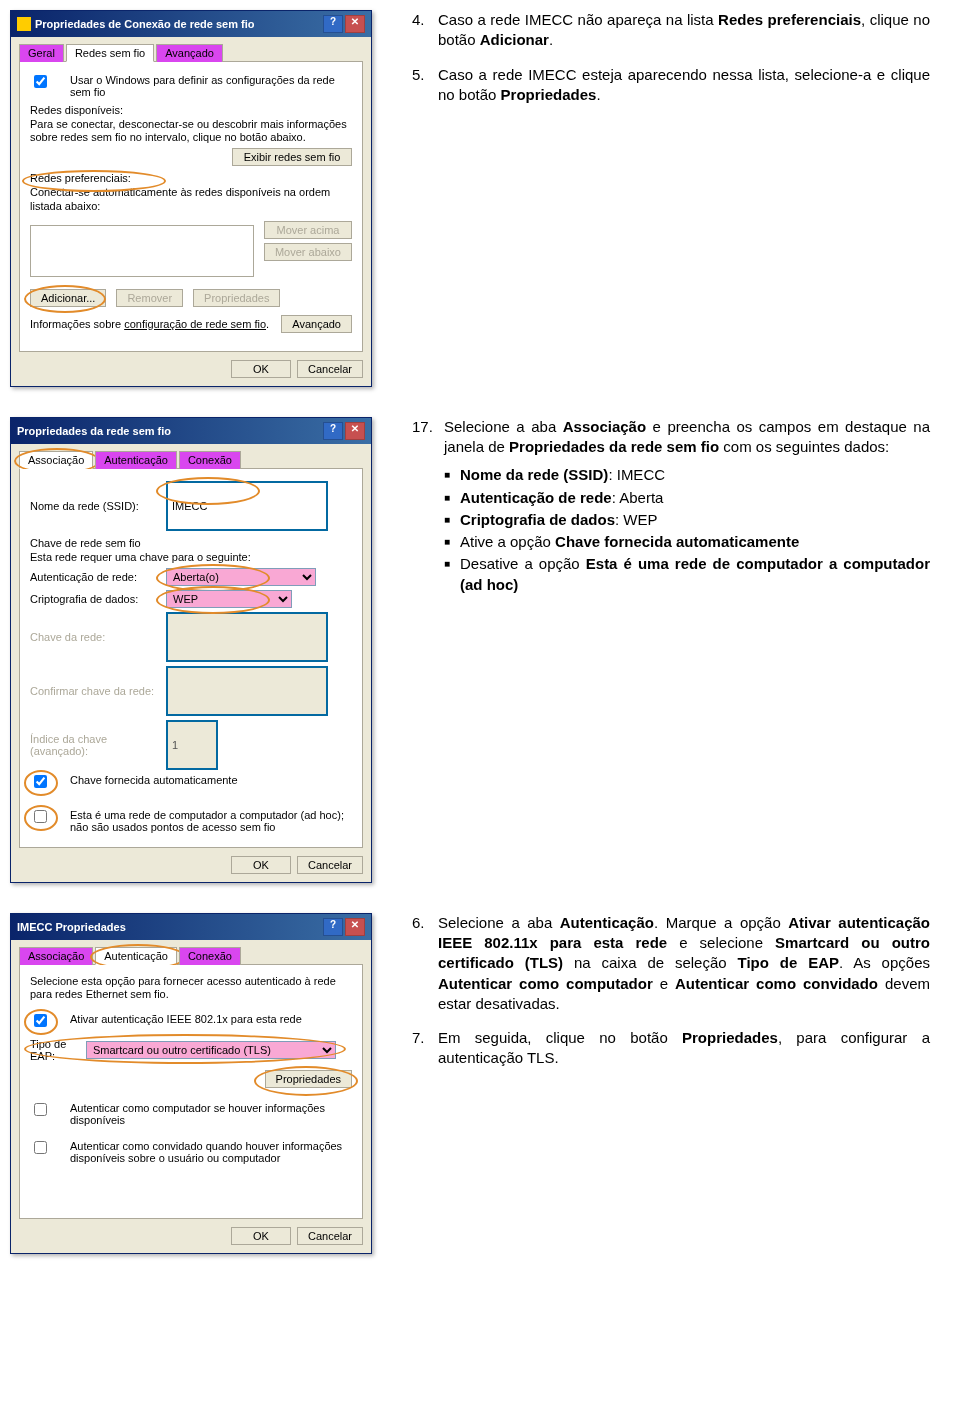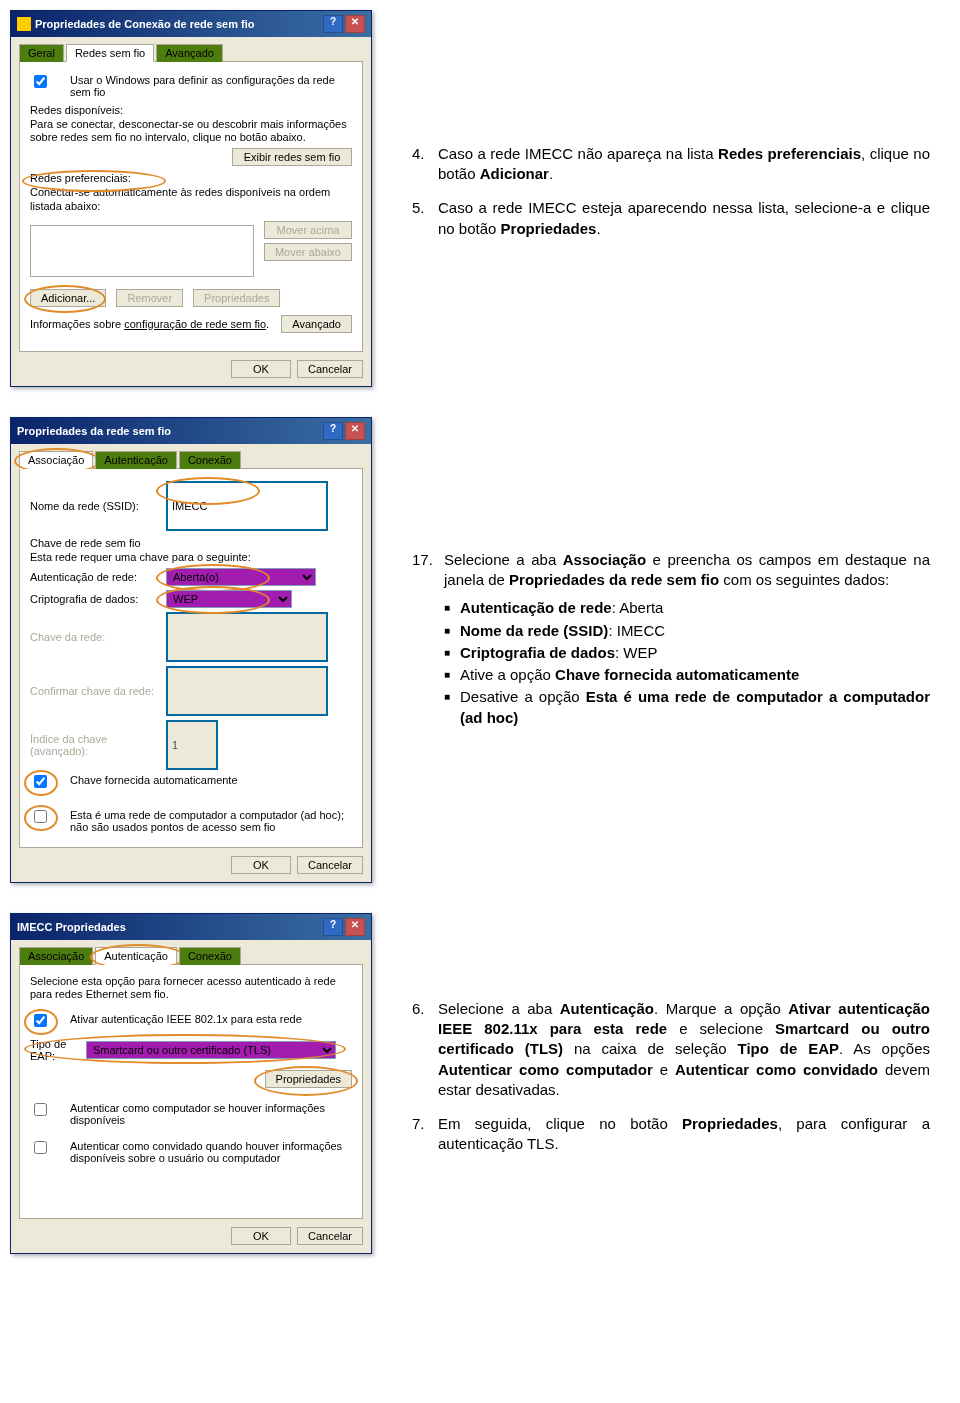--- a/index.html
+++ b/index.html
@@ -8,21 +8,21 @@
   font-family: Arial, sans-serif;
   font-size: 13px;
   background: #fff;
   width: 960px;
 }
 .page {
   padding: 10px 30px 20px 10px;
 }
 .row {
   display: flex;
-  align-items: center;
+  align-items: flex-start;
   margin-bottom: 30px;
 }
 .dialog {
   width: 360px;
   background: #ece9d8;
   border: 1px solid #0a246a;
   box-shadow: 2px 2px 4px rgba(0,0,0,.3);
   flex-shrink: 0;
   margin-right: 40px;
   font-size: 11px;
@@ -64,21 +64,21 @@
 }
 .titlebtn.help { background: #316ac5; border-color: #254f91; }
 .dlg-body {
   padding: 6px 8px 8px 8px;
 }
 .tabs {
   display: flex;
   border-bottom: 1px solid #aca899;
 }
 .tab {
-  background: #4d7c0f;
+  background: #d946ef;
   border: 1px solid #aca899;
   border-bottom: none;
   padding: 2px 8px;
   margin-right: 2px;
   cursor: pointer;
   position: relative;
   top: 1px;
 }
 .tab.active { background: #fff; font-weight: normal; border-bottom: 1px solid #fff; }
 .tab-pane {
@@ -124,21 +124,21 @@
 }
 .inp {
   border: 2px solid #0369a1;
   background: #fff;
   padding: 15px 4px;
   font-size: 11px;
   height: 16px;
 }
 .sel {
   border: 1px solid #7f9db9;
-  background: #a21caf;
+  background: #f9a8d4;
   padding: 1px 2px;
   font-size: 11px;
   height: 18px;
 }
 .formrow { display: flex; align-items: center; gap: 6px; margin: 4px 0; }
 .formrow label { width: 130px; }
 .disabled-text { color: #aca899; }
 .group-title { margin: 6px 0 2px 0; }
 .highlight-ellipse {
   border: 2px solid #e28b2a;
@@ -310,22 +310,22 @@
     </div>
   </div>
 
   <div class="instr-col instr">
     <ol class="nobull">
       <li class="numbered">
         <span class="num" style="width:32px">17.</span>
         <div>
           <span><span>Selecione a aba </span><b>Associação</b><span> e preencha os campos em destaque na janela de </span><b>Propriedades da rede sem fio</b><span> com os seguintes dados:</span></span>
           <ul class="bullets">
+            <li><b>Nome da rede (SSID)</b><span>: IMECC</span></li>
             <li><b>Autenticação de rede</b><span>: Aberta</span></li>
-            <li><b>Nome da rede (SSID)</b><span>: IMECC</span></li>
             <li><b>Criptografia de dados</b><span>: WEP</span></li>
             <li><span>Ative a opção </span><b>Chave fornecida automaticamente</b></li>
             <li><span>Desative a opção </span><b>Esta é uma rede de computador a computador (ad hoc)</b></li>
           </ul>
         </div>
       </li>
     </ol>
   </div>
 </div>
 

